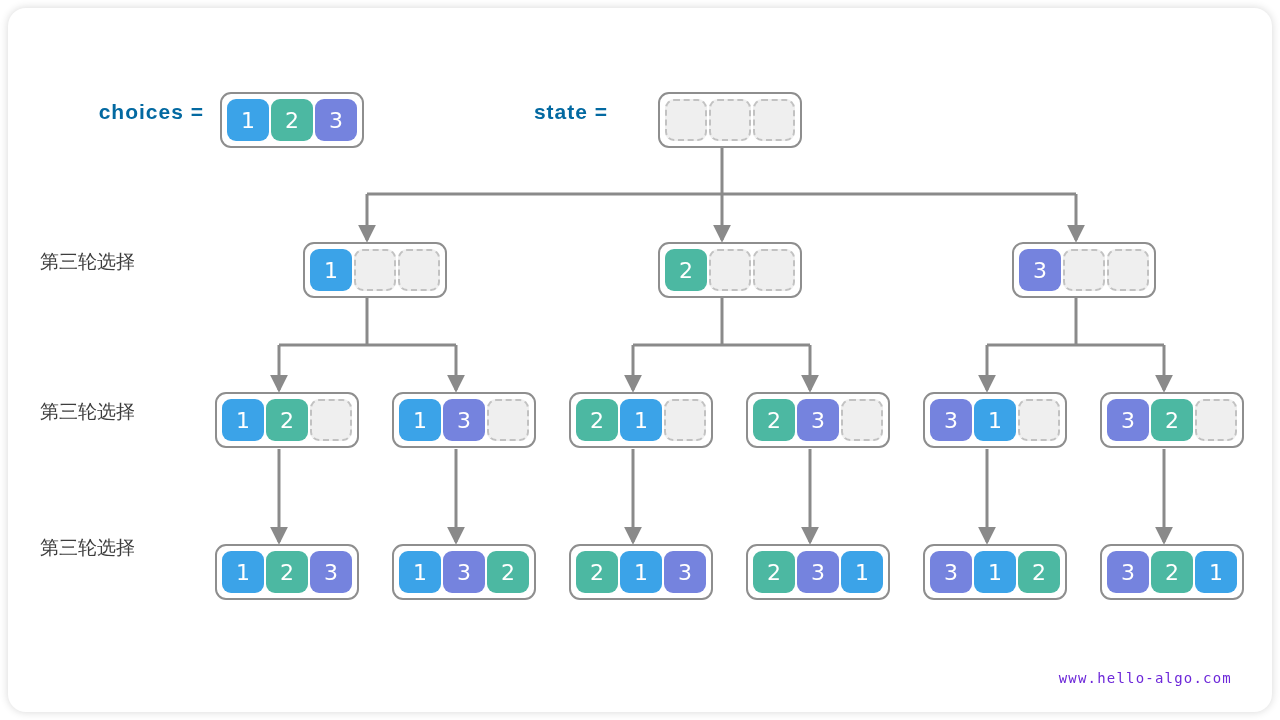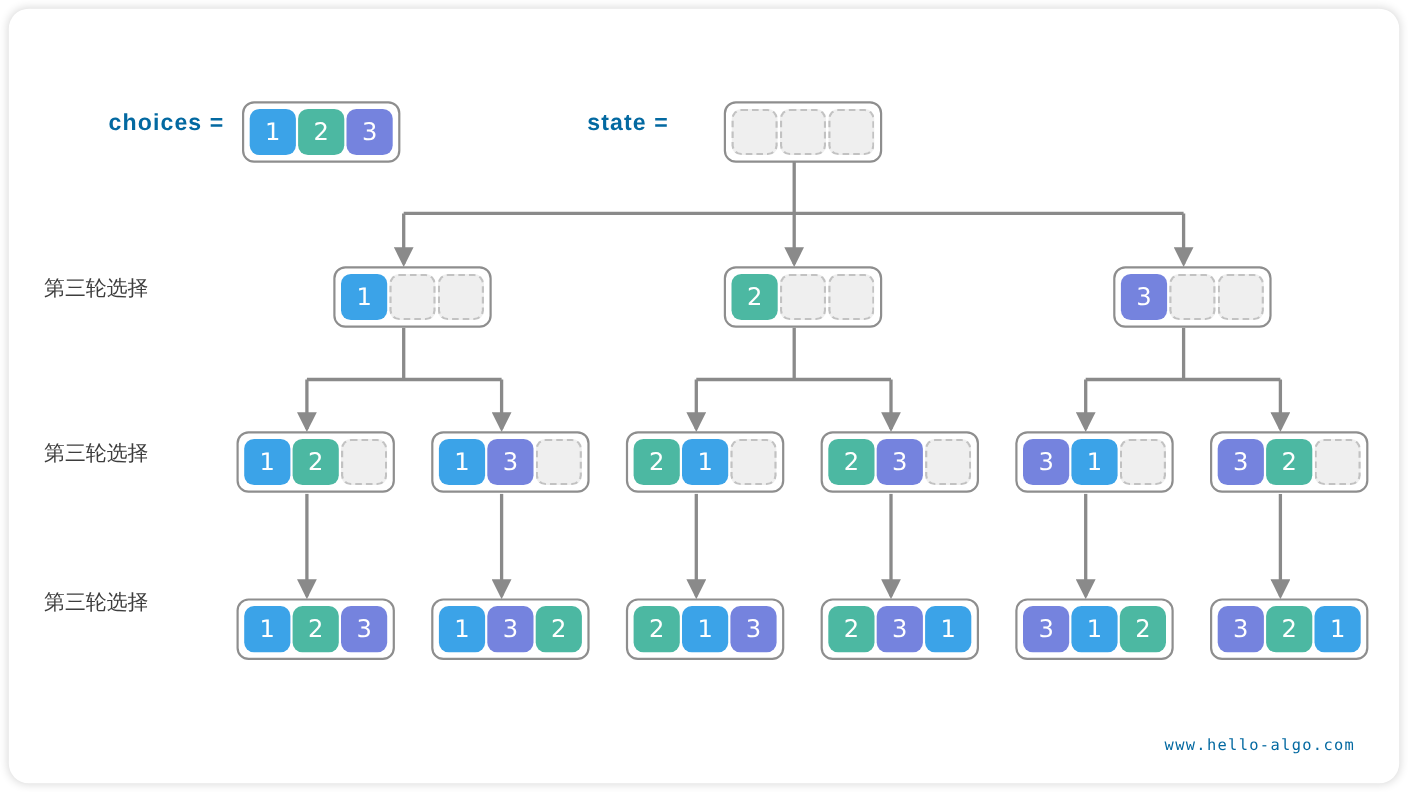--- a/index.html
+++ b/index.html
@@ -56,21 +56,21 @@
     color: #3d3d3d;
     white-space: nowrap;
     transform: translateY(-50%);
   }
   #watermark {
     position: absolute;
     right: 40px;
     bottom: 26px;
     font-family: "DejaVu Sans Mono", "Liberation Mono", monospace;
     font-size: 14px;
-    color: #0369a1;
+    color: #6d28d9;
     letter-spacing: 1.2px;
     white-space: nowrap;
   }
 
   
   .node {
     position: absolute;
     box-sizing: border-box;
     display: flex;
     align-items: center;

